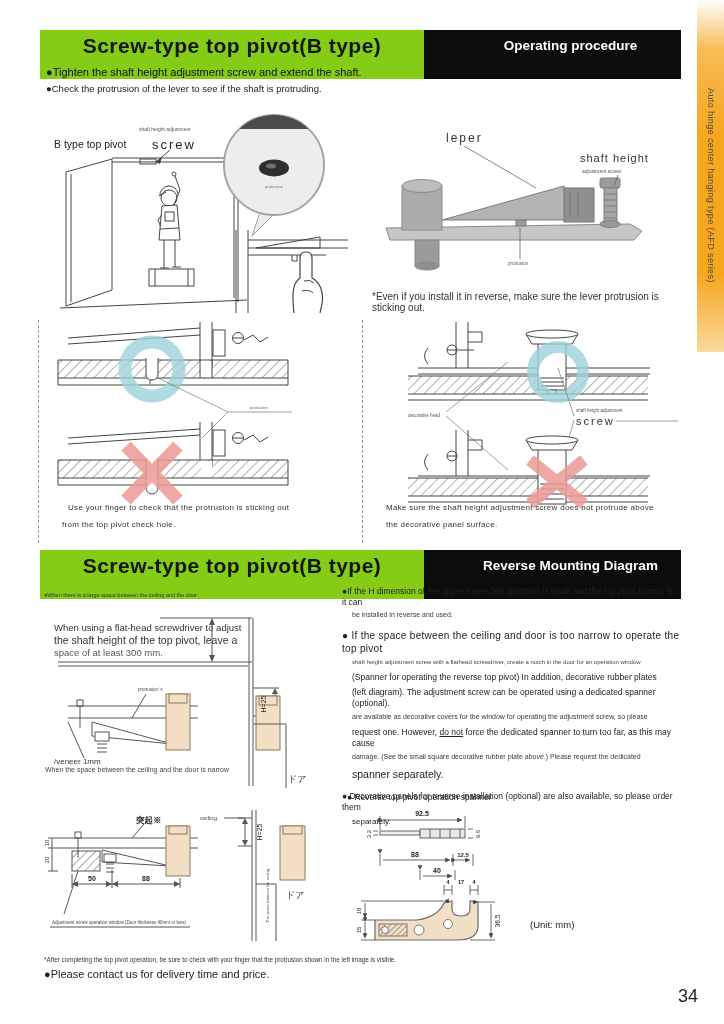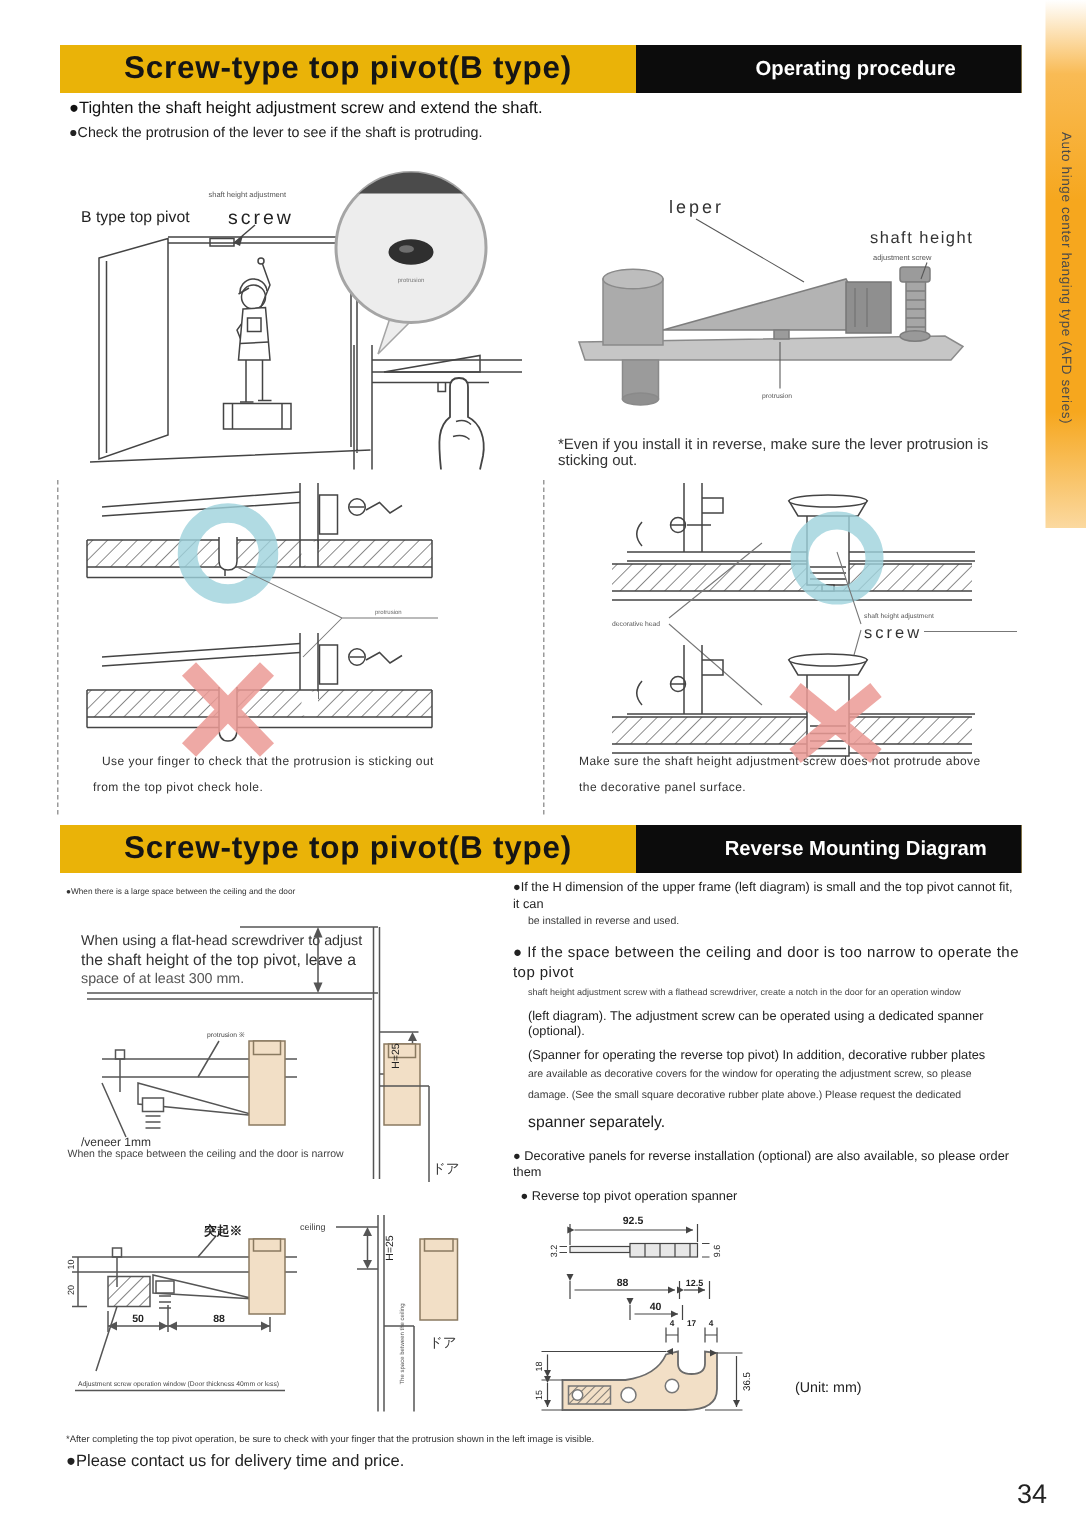--- a/index.html
+++ b/index.html
@@ -1,20 +1,20 @@
 <!DOCTYPE html>
 <html><head>
 <meta charset="utf-8">
 <style>
   html,body{margin:0;padding:0;background:#fff;}
   .page{position:relative;width:724px;height:1024px;background:#ffffff;overflow:hidden;
         font-family:"Liberation Sans",sans-serif;color:#222;}
   .abs{position:absolute;}
   
-  .band{position:absolute;left:40px;width:641px;height:32px;background:#eab308;display:flex;}
+  .band{position:absolute;left:40px;width:641px;height:49px;background:#84cc16;display:flex;}
   .band-title{flex:1;text-align:center;font-weight:bold;font-size:21px;color:#151515;
               line-height:31px;letter-spacing:.5px;}
   .band-badge{width:221px;background:#0c0c0c;color:#ffffff;font-weight:bold;font-size:13.5px;
               text-align:center;line-height:31px;padding-left:36px;}
   
   .side-tab{position:absolute;right:0;top:0;width:27px;height:352px;
             background:linear-gradient(180deg,#ffffff 0%,#f9bb55 14%,#f6a71e 38%,#f6a71e 78%,#fbd9a0 100%);}
   .side-tab span{position:absolute;top:88px;left:9px;writing-mode:vertical-rl;
                  font-size:9px;color:#4a4a4a;letter-spacing:.4px;white-space:nowrap;}
   .bullet1{font-size:11px;color:#111;}
@@ -316,26 +316,28 @@
     <text x="229" y="100" font-size="4" fill="#555" text-anchor="middle" transform="rotate(-90 229 100)">The space between the ceiling</text>
     <text x="246" y="102" font-size="9" fill="#333">ドア</text>
     <text x="12" y="128" font-size="4.5" fill="#444">Adjustment screw operation window (Door thickness 40mm or less)</text>
   </svg>
 
   <div class="rc" style="top:586px;">
     <div class="l-a">●If the H dimension of the upper frame (left diagram) is small and the top pivot cannot fit, it can</div>
     <div class="l-sm7 ind mt4">be installed in reverse and used.</div>
     <div class="l-big mt10">● If the space between the ceiling and door is too narrow to operate the top pivot</div>
     <div class="l-sm ind mt4">shaft height adjustment screw with a flathead screwdriver, create a notch in the door for an operation window</div>
+    <div class="l-a ind mt5">(Spanner for operating the reverse top pivot) In addition, decorative rubber plates</div>
     <div class="l-a ind mt5">(left diagram). The adjustment screw can be operated using a dedicated spanner (optional).</div>
-    <div class="l-a ind mt5">(Spanner for operating the reverse top pivot) In addition, decorative rubber plates</div>
     <div class="l-sm7 ind mt5">are available as decorative covers for the window for operating the adjustment screw, so please</div>
+    <div class="l-a ind mt5"><span>request one. However, </span><span class="und">do not</span><span> force the dedicated spanner to turn too far, as this may cause</span></div>
     <div class="l-sm7 ind mt5">damage. (See the small square decorative rubber plate above.) Please request the dedicated</div>
     <div class="ind mt6" style="font-size:10.5px;">spanner separately.</div>
     <div class="l-a mt10">● Decorative panels for reverse installation (optional) are also available, so please order them</div>
+    <div class="l-a ind mt4" style="font-size:8px;">separately.</div>
   </div>
 
   <div class="abs" style="left:347px;top:792px;font-size:8.5px;color:#222;">● Reverse top pivot operation spanner</div>
 
   <svg style="left:345px;top:800px;" width="330" height="150" viewBox="0 0 330 150">
     <defs>
       <pattern id="hatchS" patternUnits="userSpaceOnUse" width="4" height="4" patternTransform="rotate(45)">
         <line x1="0" y1="0" x2="0" y2="4" stroke="#555" stroke-width="1"></line>
       </pattern>
       <marker id="arr" markerWidth="8" markerHeight="8" refX="6" refY="3" orient="auto">

